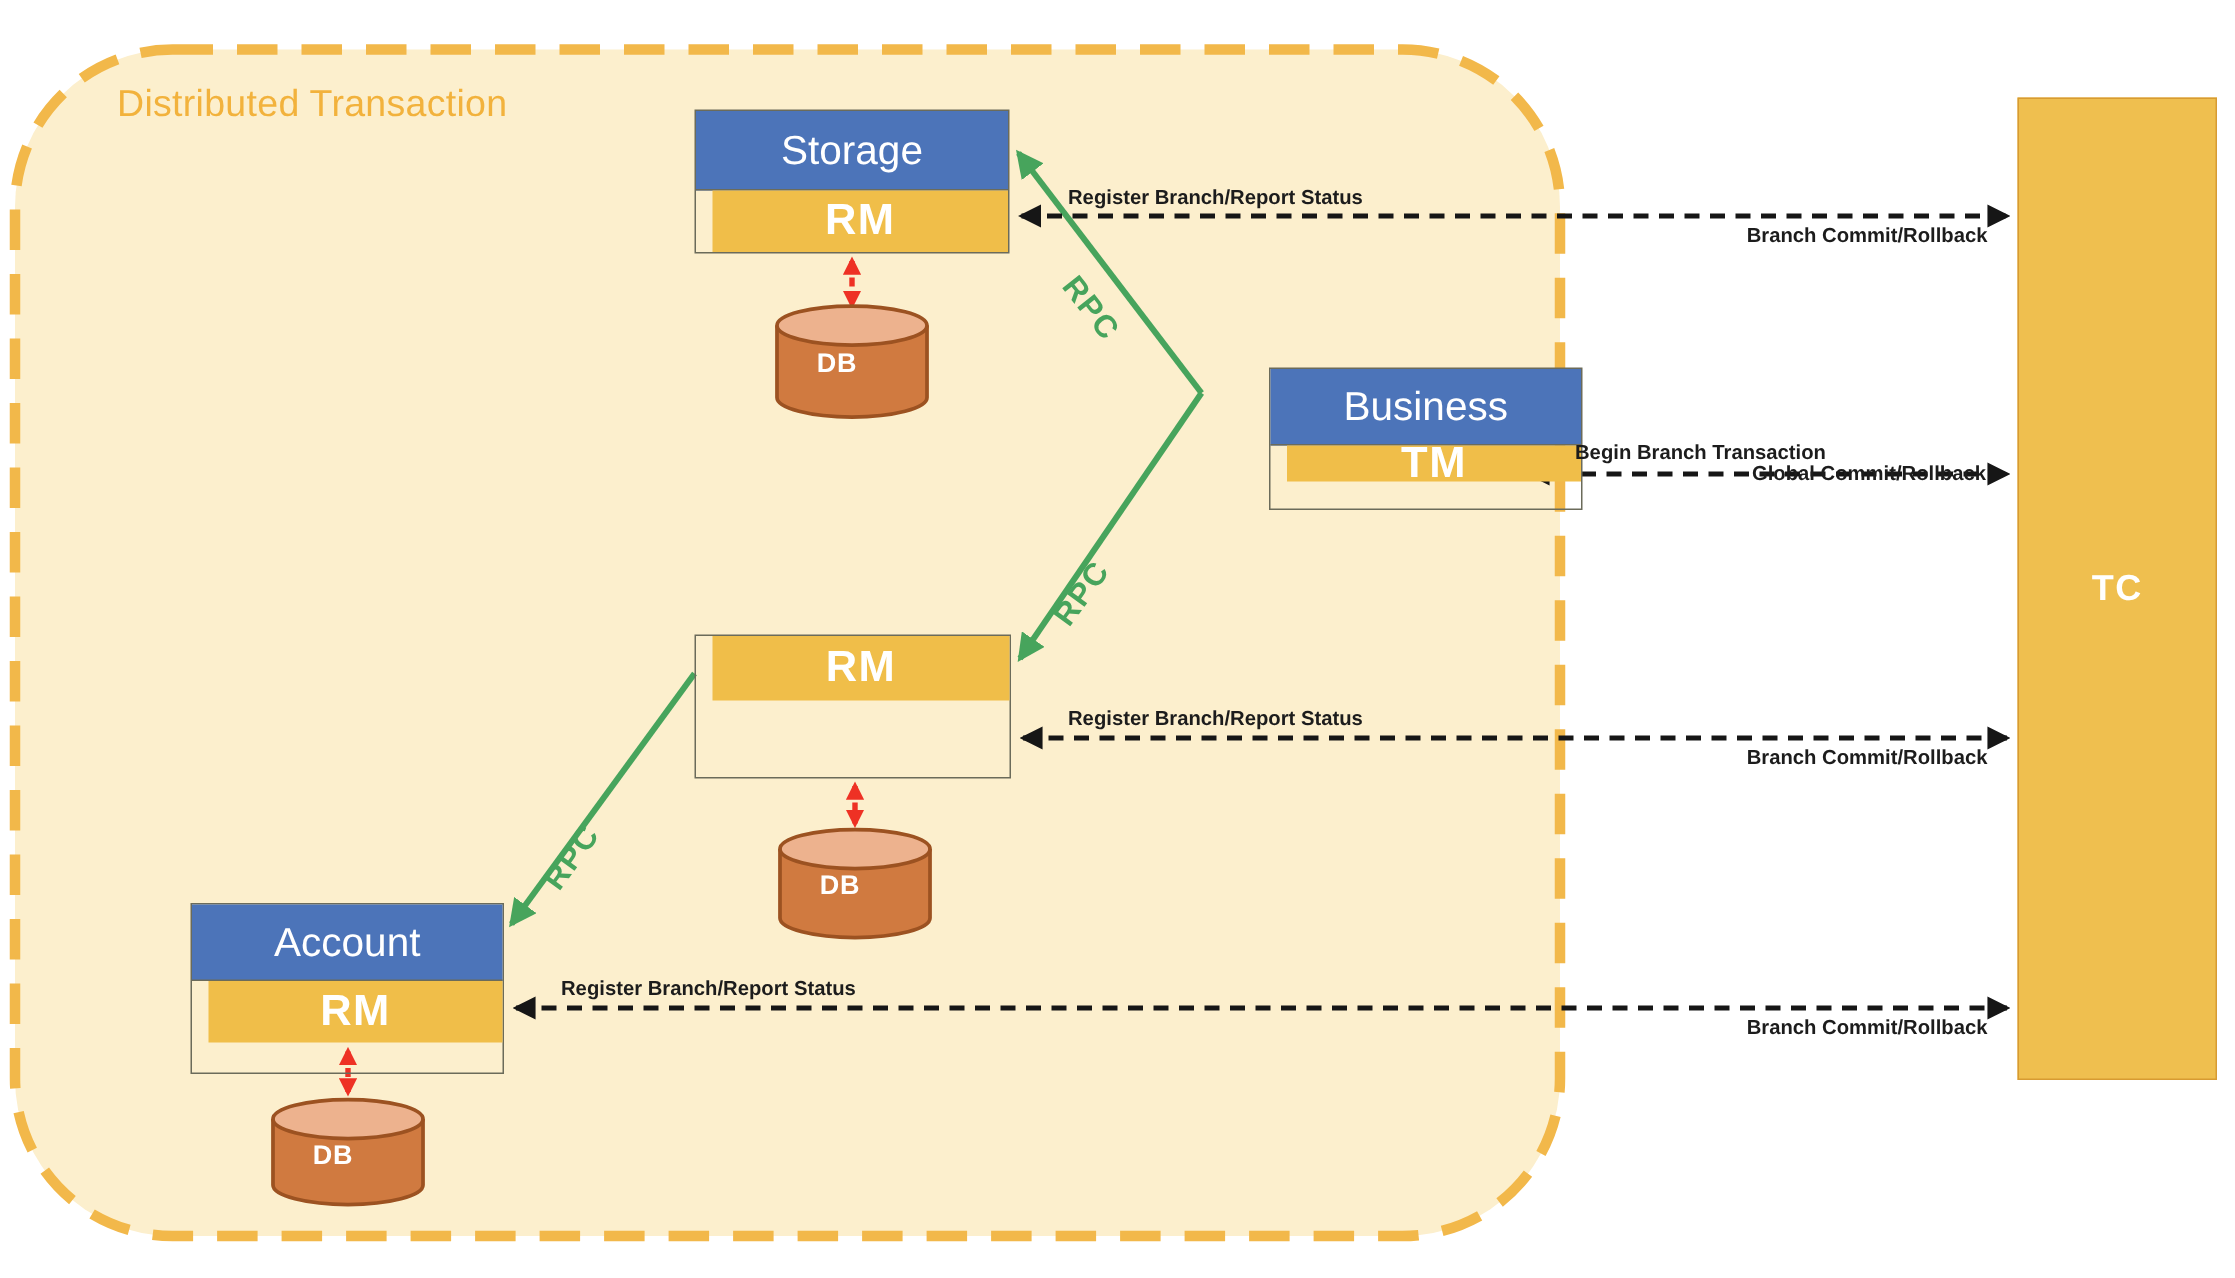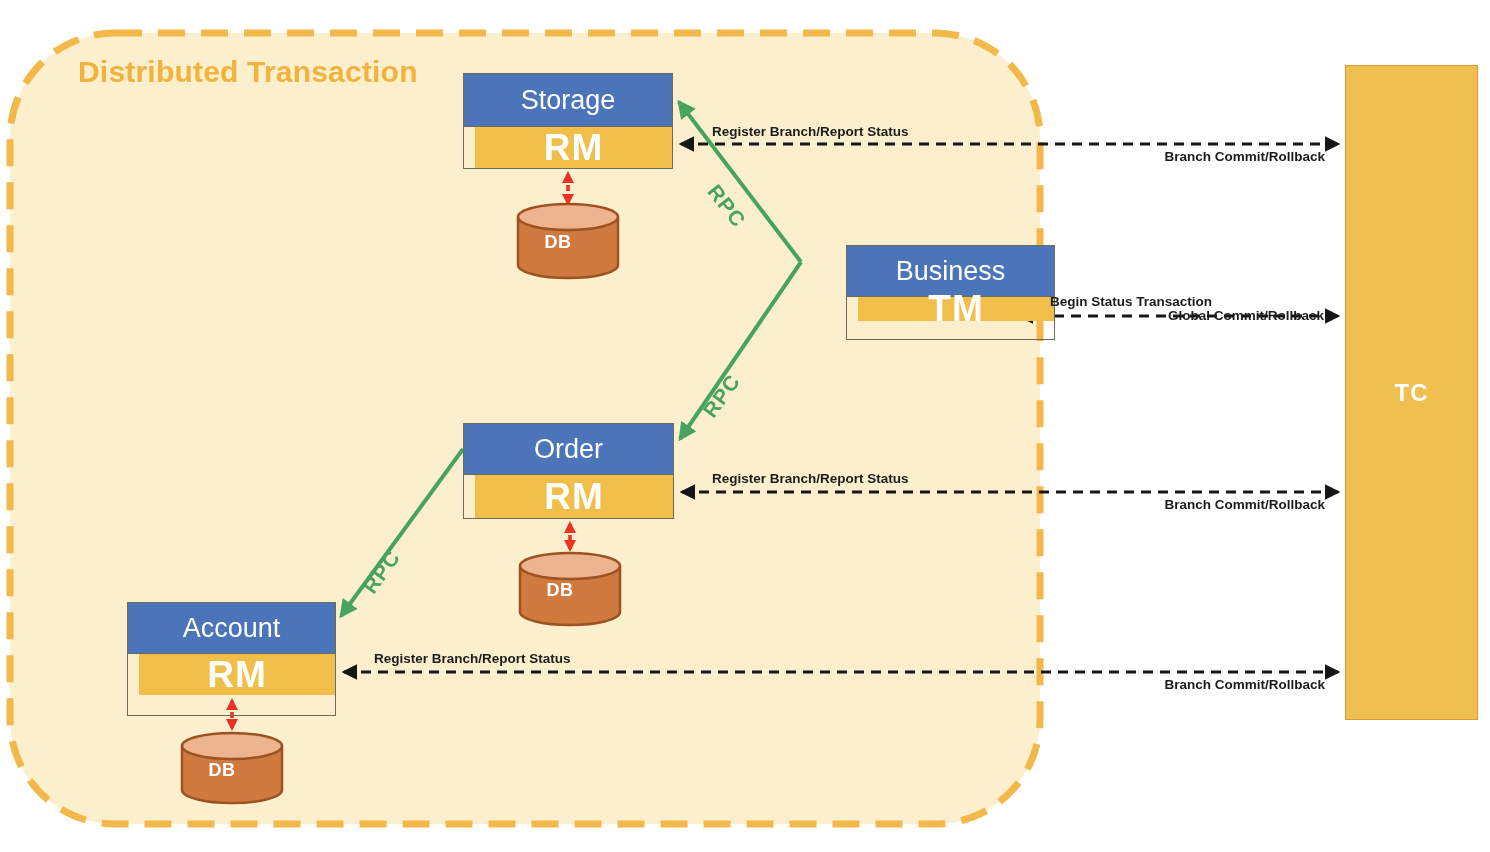--- a/index.html
+++ b/index.html
@@ -7,33 +7,33 @@
     position:relative;
     width:1490px;height:852px;
     font-family:"Liberation Sans","DejaVu Sans",sans-serif;
     overflow:hidden;
     background:#ffffff;
   }
   #wires{position:absolute;left:0;top:0;width:1490px;height:852px;}
 
   .diagram-title{
     position:absolute;left:78px;top:55px;
-    font-size:30px;font-weight:700;color:#F2B23C;
+    font-size:25px;font-weight:400;color:#F2B23C;
     letter-spacing:.2px;white-space:nowrap;
   }
 
   
   .svc{position:absolute;border:1px solid #6b6b5a;box-sizing:border-box;}
   .svc .svc-top{
     background:#4C74B9;color:#fff;display:flex;align-items:center;justify-content:center;
     font-size:27px;font-weight:400;border-bottom:1px solid #6b6b5a;
   }
   .svc .svc-bot{
     background:#F0BE49;color:#fff;display:flex;align-items:center;justify-content:center;
-    font-size:37px;font-weight:700;letter-spacing:1px;margin-left:11px;
+    font-size:29px;font-weight:700;letter-spacing:1px;margin-left:11px;
   }
 
   .db-label{
     position:absolute;width:80px;text-align:center;
     color:#fff;font-size:18px;font-weight:700;letter-spacing:.5px;
   }
 
   .tc-box{
     position:absolute;left:1345px;top:65px;width:133px;height:655px;
     background:#EFBF4F;border:1px solid #D79B32;box-sizing:border-box;
@@ -107,41 +107,40 @@
     <div class="svc-bot" style="height:41px;">RM</div>
   </div>
   <div class="db-label" style="left:518px;top:232px;">DB</div>
 
   <div class="svc" style="left:846px;top:245px;width:209px;height:95px;">
     <div class="svc-top" style="height:50px;">Business</div>
     <div class="svc-bot" style="height:24px;">TM</div>
   </div>
 
   <div class="svc" style="left:463px;top:423px;width:211px;height:96px;">
-    <div class="svc-top" style="height:50px;">Order</div>
     <div class="svc-bot" style="height:43px;">RM</div>
   </div>
   <div class="db-label" style="left:520px;top:580px;">DB</div>
 
   <div class="svc" style="left:127px;top:602px;width:209px;height:114px;">
     <div class="svc-top" style="height:50px;">Account</div>
     <div class="svc-bot" style="height:41px;">RM</div>
   </div>
   <div class="db-label" style="left:182px;top:760px;">DB</div>
 
   <div class="tc-box">TC</div>
 
   <span class="rpc" style="left:703px;top:194px;transform:rotate(52deg);">RPC</span>
   <span class="rpc" style="left:698px;top:384px;transform:rotate(-54deg);">RPC</span>
   <span class="rpc" style="left:358px;top:560px;transform:rotate(-54deg);">RPC</span>
 
   <div class="lbl" style="left:684px;top:124px;">Register Branch/Report Status</div>
   <div class="lbl right" style="right:165px;top:149px;">Branch Commit/Rollback</div>
 
-  <div class="lbl" style="left:1022px;top:294px;">Begin Status Transaction</div>
+  <div class="lbl" style="left:1022px;top:294px;">Begin Branch Transaction</div>
   <div class="lbl right" style="right:166px;top:308px;">Global Commit/Rollback</div>
 
   <div class="lbl" style="left:684px;top:471px;">Register Branch/Report Status</div>
   <div class="lbl right" style="right:165px;top:497px;">Branch Commit/Rollback</div>
 
   <div class="lbl" style="left:346px;top:651px;">Register Branch/Report Status</div>
   <div class="lbl right" style="right:165px;top:677px;">Branch Commit/Rollback</div>
 
 </div>
 

